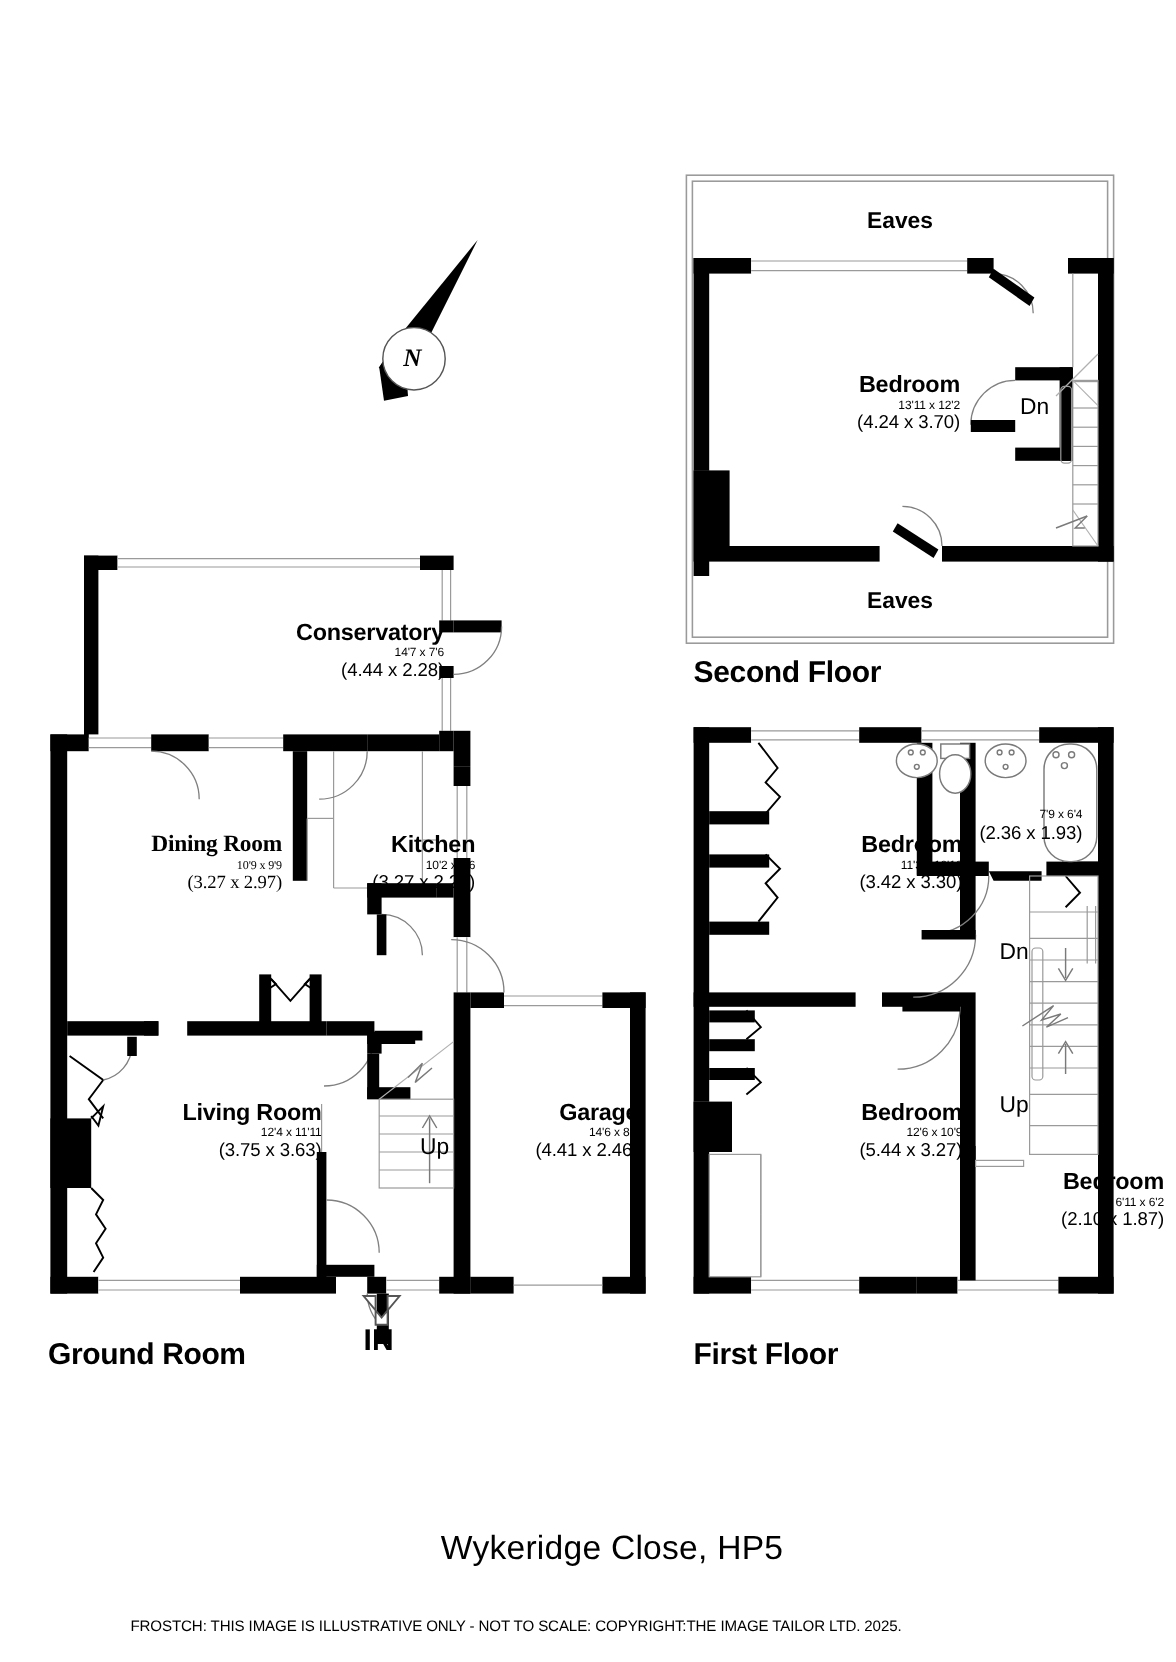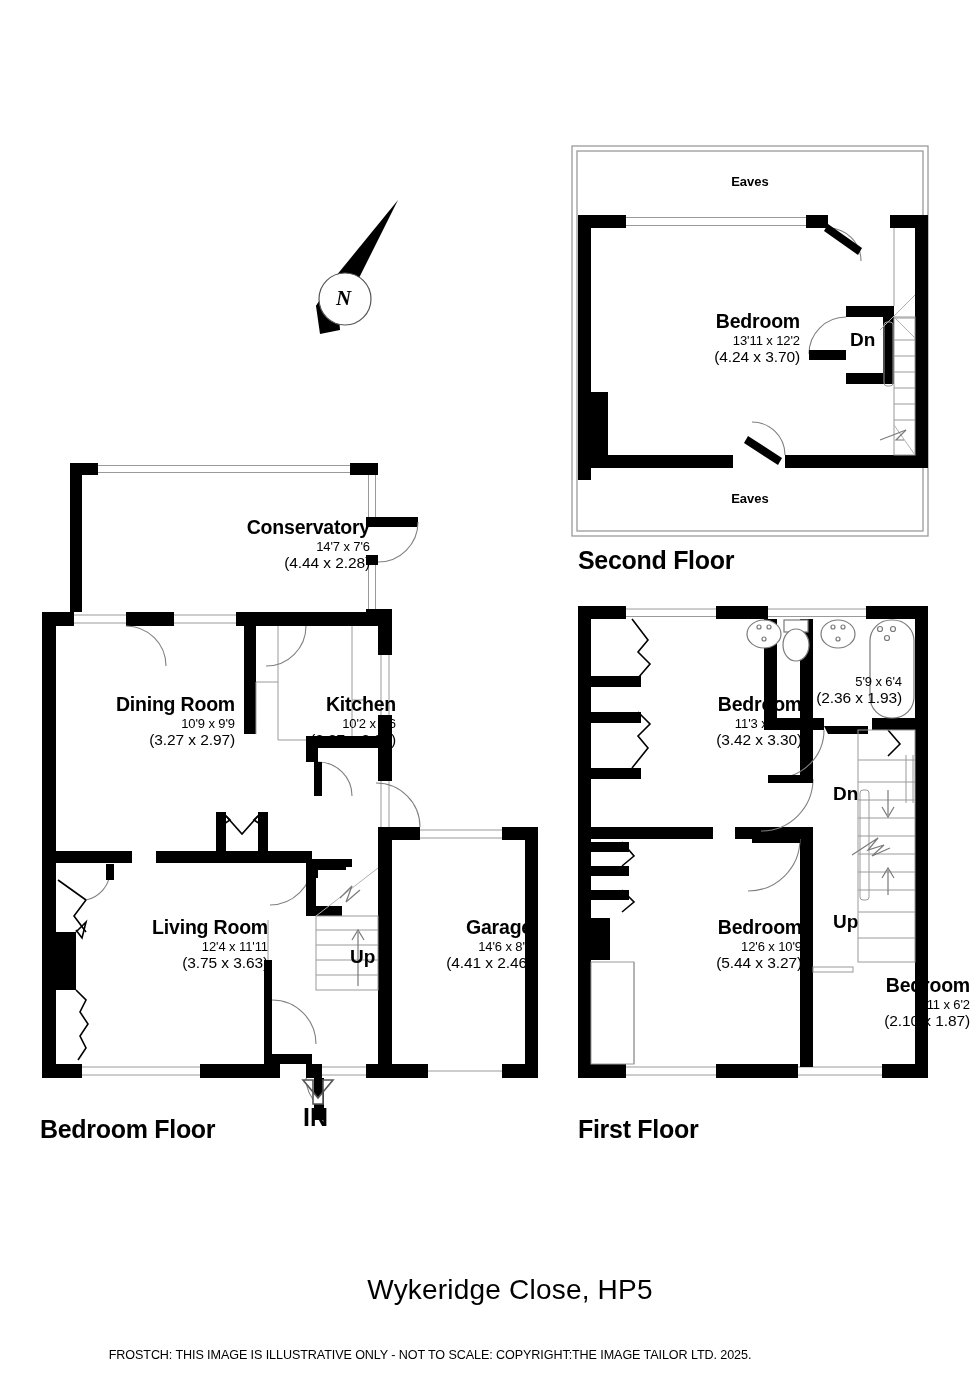--- a/index.html
+++ b/index.html
@@ -43,47 +43,47 @@
     text-align: right;
     line-height: 1.16;
     white-space: nowrap;
   }
   .room-name {
     font-size: 19.5px;
     font-weight: bold;
     letter-spacing: -0.2px;
   }
   .room-dim {
-    font-size: 13px;
+    font-size: 10px;
     font-weight: normal;
     letter-spacing: -0.1px;
   }
   .room-dim2 {
     font-size: 15.5px;
     font-weight: normal;
     letter-spacing: -0.1px;
   }
   .floor-title {
     position: absolute;
     font-size: 25px;
     font-weight: bold;
     letter-spacing: -0.3px;
     white-space: nowrap;
   }
   .eaves-label {
     position: absolute;
-    font-size: 13px;
+    font-size: 19px;
     font-weight: bold;
     white-space: nowrap;
     text-align: center;
   }
   .stair-word {
     position: absolute;
     font-size: 19px;
-    font-weight: bold;
+    font-weight: normal;
     white-space: nowrap;
   }
   .in-word {
     position: absolute;
     font-size: 25px;
     font-weight: bold;
     white-space: nowrap;
   }
   .compass-n {
     position: absolute;
@@ -477,21 +477,21 @@
   <div class="eaves-label" style="left:650px; top:491px; width:200px;">Eaves</div>
 
   <div class="floor-title" style="left:578px; top:546px;">Second Floor</div>
 
   <div class="lbl" style="left:120px; top:516px; width:250px;">
     <div class="room-name">Conservatory</div>
     <div class="room-dim">14'7 x 7'6</div>
     <div class="room-dim2">(4.44 x 2.28)</div>
   </div>
 
-  <div class="lbl" style="left:55px; top:693px; width:180px;">
+  <div class="lbl" style="left:55px; top:693px; width:180px;font-family:Liberation Serif, serif;">
     <div class="room-name">Dining Room</div>
     <div class="room-dim">10'9 x 9'9</div>
     <div class="room-dim2">(3.27 x 2.97)</div>
   </div>
 
   <div class="lbl" style="left:240px; top:693px; width:156px;">
     <div class="room-name">Kitchen</div>
     <div class="room-dim">10'2 x 7'6</div>
     <div class="room-dim2">(3.27 x 2.28)</div>
   </div>
@@ -505,30 +505,30 @@
   <div class="lbl" style="left:386px; top:916px; width:146px;">
     <div class="room-name">Garage</div>
     <div class="room-dim">14'6 x 8'1</div>
     <div class="room-dim2">(4.41 x 2.46)</div>
   </div>
 
   <div class="stair-word" style="left:350px; top:946px;">Up</div>
 
   <div class="in-word" style="left:303px; top:1103px;text-align:right;">IN</div>
 
-  <div class="floor-title" style="left:40px; top:1115px;">Bedroom Floor</div>
+  <div class="floor-title" style="left:40px; top:1115px;">Ground Room</div>
 
   <div class="lbl" style="left:622px; top:693px; width:180px;">
     <div class="room-name">Bedroom</div>
     <div class="room-dim">11'3 x 10'10</div>
     <div class="room-dim2">(3.42 x 3.30)</div>
   </div>
 
   <div class="lbl" style="left:752px; top:674px; width:150px;">
-    <div class="room-dim">5'9 x 6'4</div>
+    <div class="room-dim">7'9 x 6'4</div>
     <div class="room-dim2">(2.36 x 1.93)</div>
   </div>
 
   <div class="lbl" style="left:622px; top:916px; width:180px;">
     <div class="room-name">Bedroom</div>
     <div class="room-dim">12'6 x 10'9</div>
     <div class="room-dim2">(5.44 x 3.27)</div>
   </div>
 
   <div class="lbl" style="left:790px; top:974px; width:180px;">

